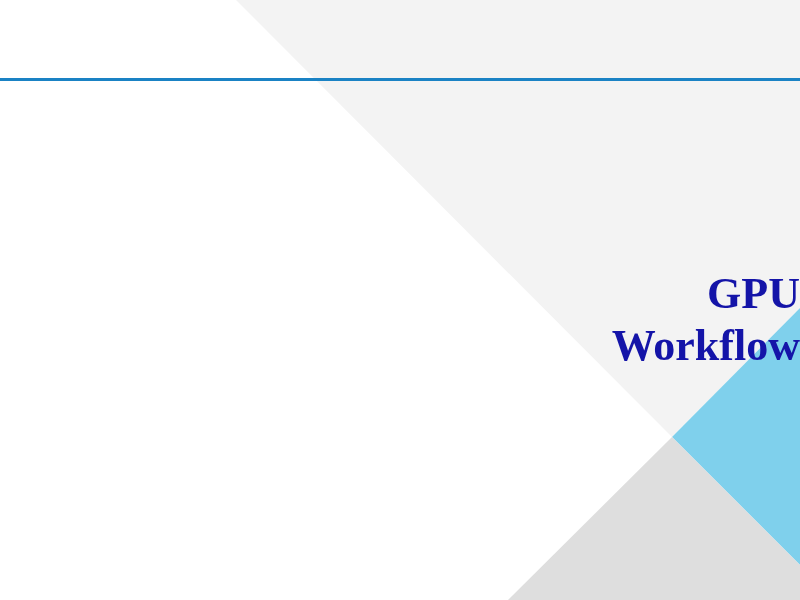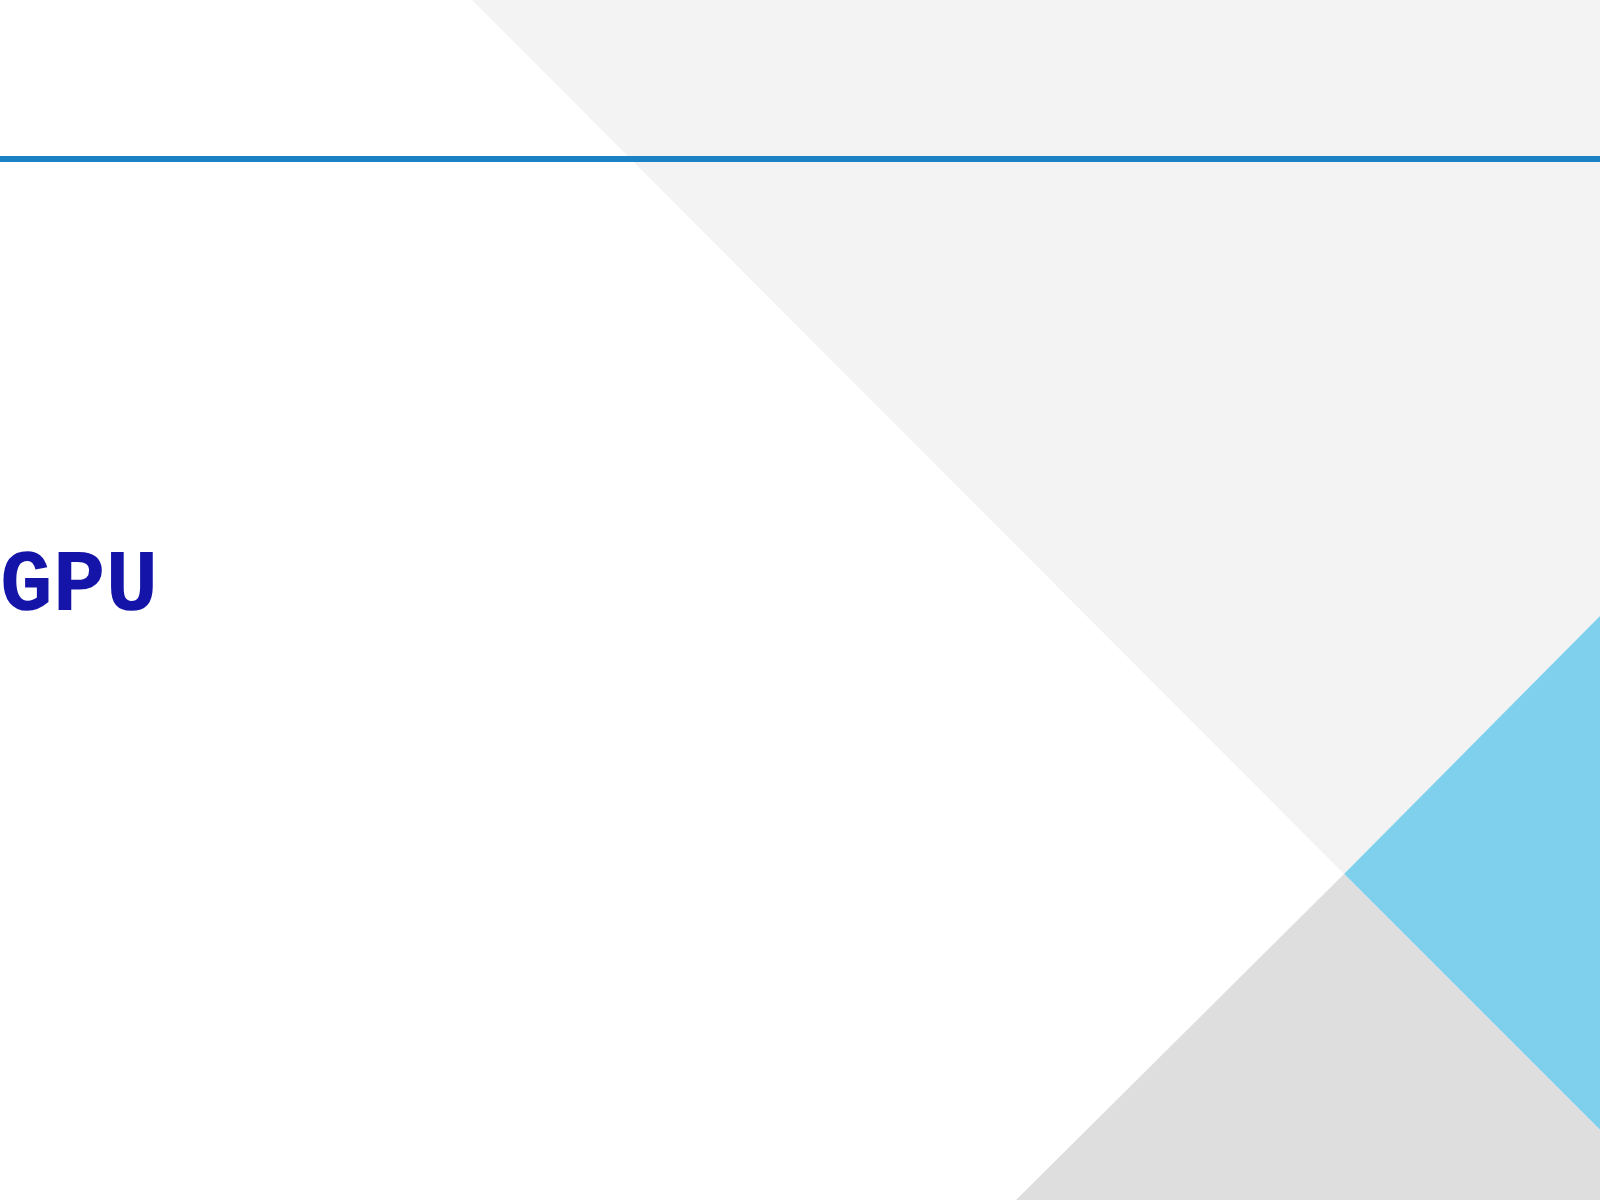--- a/index.html
+++ b/index.html
@@ -4,33 +4,34 @@
   <style>
     html, body { margin: 0; padding: 0; }
     body { width: 800px; height: 600px; overflow: hidden; background: #ffffff; position: relative; }
     .bg-shapes { position: absolute; left: 0; top: 0; width: 800px; height: 600px; }
     .rule {
       position: absolute; left: 0; top: 78px; width: 800px; height: 3px;
       background: #1a82c4;
     }
     .title {
       position: absolute; left: 0; top: 268px; width: 800px;
-      text-align: left;
-      font-family: Liberation Mono, monospace;
+      text-align: right;
+      font-family: Liberation Serif, serif;
       font-weight: bold; font-size: 44px; line-height: 52px;
       color: #1414a8;
     }
     .title span { display: block; }
   </style>
 </head>
 <body>
 
 <svg class="bg-shapes" viewBox="0 0 800 600" width="800" height="600">
   <polygon points="236,0 800,0 800,308 672,437" fill="#f3f3f3"></polygon>
   <polygon points="800,308 672,437 800,565" fill="#7fd0ec"></polygon>
   <polygon points="672,437 800,565 800,600 508,600" fill="#dedede"></polygon>
 </svg>
 
 <div class="rule"></div>
 
 <div class="title">
   <span>GPU</span>
+  <span>Workflow</span>
 </div>
 
 </body></html>

